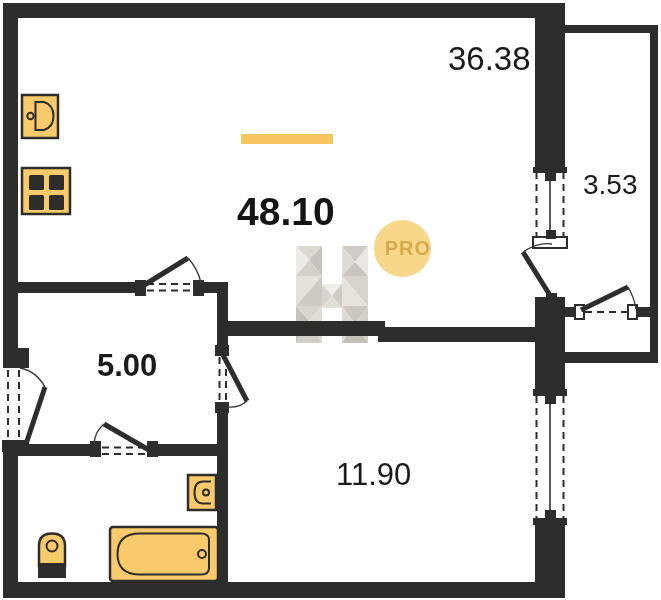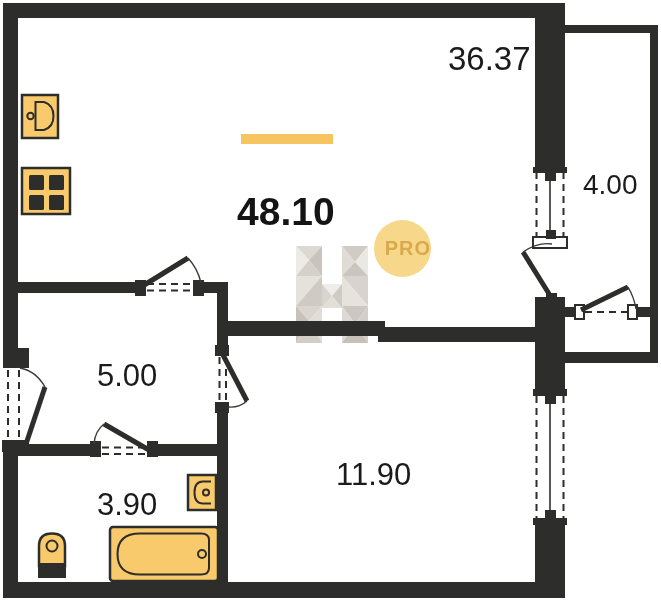--- a/index.html
+++ b/index.html
@@ -187,24 +187,23 @@
         <rect class="w" x="38" y="563" width="28" height="15"></rect>
       </g>
       <g>
         <rect class="fx" x="110" y="527" width="108" height="54" rx="3"></rect>
         <path class="inner" d="M140,533.5 L201,533.5 Q209,533.5 209,540 L209,568 Q209,574.5 201,574.5 L140,574.5 Q117.5,574.5 117.5,554 Q117.5,533.5 140,533.5 Z"></path>
         <circle class="inner" cx="202" cy="554" r="4"></circle>
       </g>
     </g>
   </svg>
 
-  <div class="room-label" style="left:448px;top:42px;font-size:33px;">36.37</div>
-  <div class="room-label" style="left:583px;top:171px;font-size:28px;">4.00</div>
-  <div class="room-label" style="left:97px;top:360px;">5.00</div>
-  <div class="room-label" style="left:97px;top:489px;">3.90</div>
+  <div class="room-label" style="left:448px;top:42px;font-size:33px;">36.38</div>
+  <div class="room-label" style="left:583px;top:171px;font-size:28px;">3.53</div>
+  <div class="room-label" style="left:97px;top:350px;font-weight:bold;">5.00</div>
   <div class="room-label" style="left:336px;top:459px;">11.90</div>
 
   <div class="accent-bar"></div>
   <div class="total-label" style="left:237px;top:148px;margin-top:44px;">48.10</div>
 
   <div class="badge">
     <span>PRO</span>
   </div>
 
 </div>

